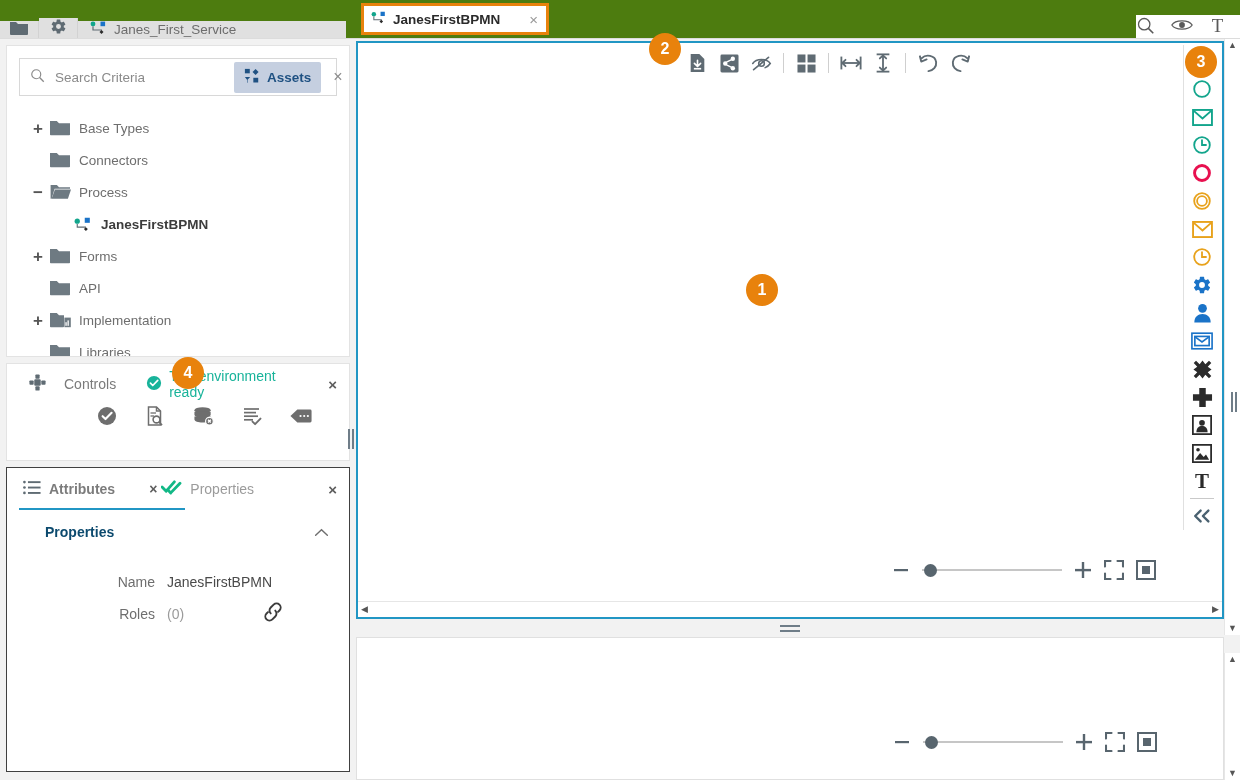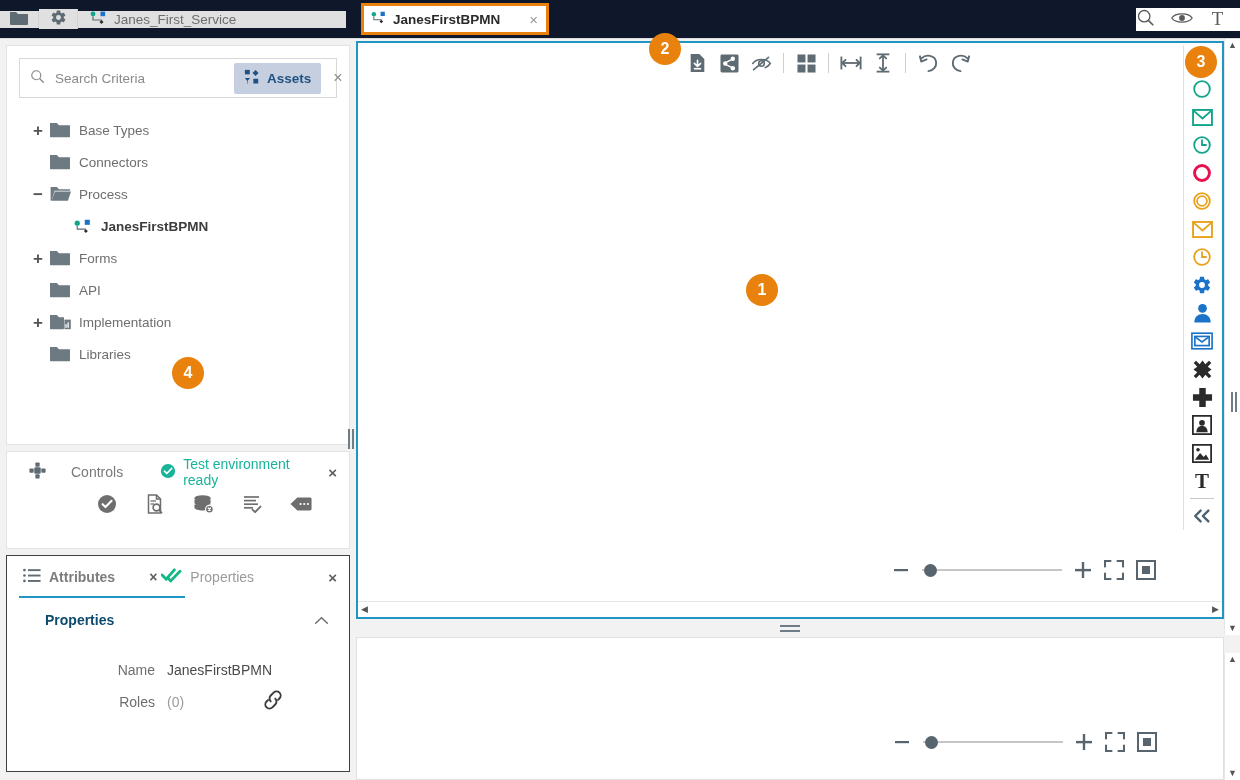--- a/index.html
+++ b/index.html
@@ -20,23 +20,23 @@
     position: absolute;
     inset: 0;
     display: flex;
     flex-direction: column;
     background: #ffffff;
   }
 
   
   .topbar {
     height: 38px;
-    background: #0f172a;
-    display: flex;
-    align-items: center;
+    background: #4d7c0f;
+    display: flex;
+    align-items: flex-end;
     position: relative;
     flex: 0 0 auto;
     border-bottom: 1px solid #dcdcdc;
   }
   .tb-btn {
     width: 38px;
     display: flex;
     align-items: center;
     justify-content: center;
     background: #e0e0e0;
@@ -112,21 +112,21 @@
     flex-direction: column;
     background: #f2f2f2;
     position: relative;
   }
 
   .explorer {
     margin: 6px 6px 0 6px;
     background: #ffffff;
     border: 1px solid #e3e3e3;
     flex: 0 0 auto;
-    height: 400px;
+    height: 312px;
     box-sizing: border-box;
     display: flex;
     flex-direction: column;
   }
   .searchrow {
     margin: 12px 12px 6px 12px;
     height: 40px;
     border: 1px solid #d8d8d8;
     background: #fff;
     display: flex;
@@ -211,21 +211,21 @@
     height: 98px;
     flex: 0 0 auto;
     box-sizing: border-box;
     position: relative;
   }
   .controls-head {
     display: flex;
     align-items: center;
     height: 40px;
     padding: 0 12px 0 22px;
-    gap: 25px;
+    gap: 18px;
   }
   .controls-title {
     color: #7a7a7a;
     font-size: 14px;
   }
   .env-ready {
     display: flex;
     align-items: center;
     gap: 7px;
     color: #18b39a;

